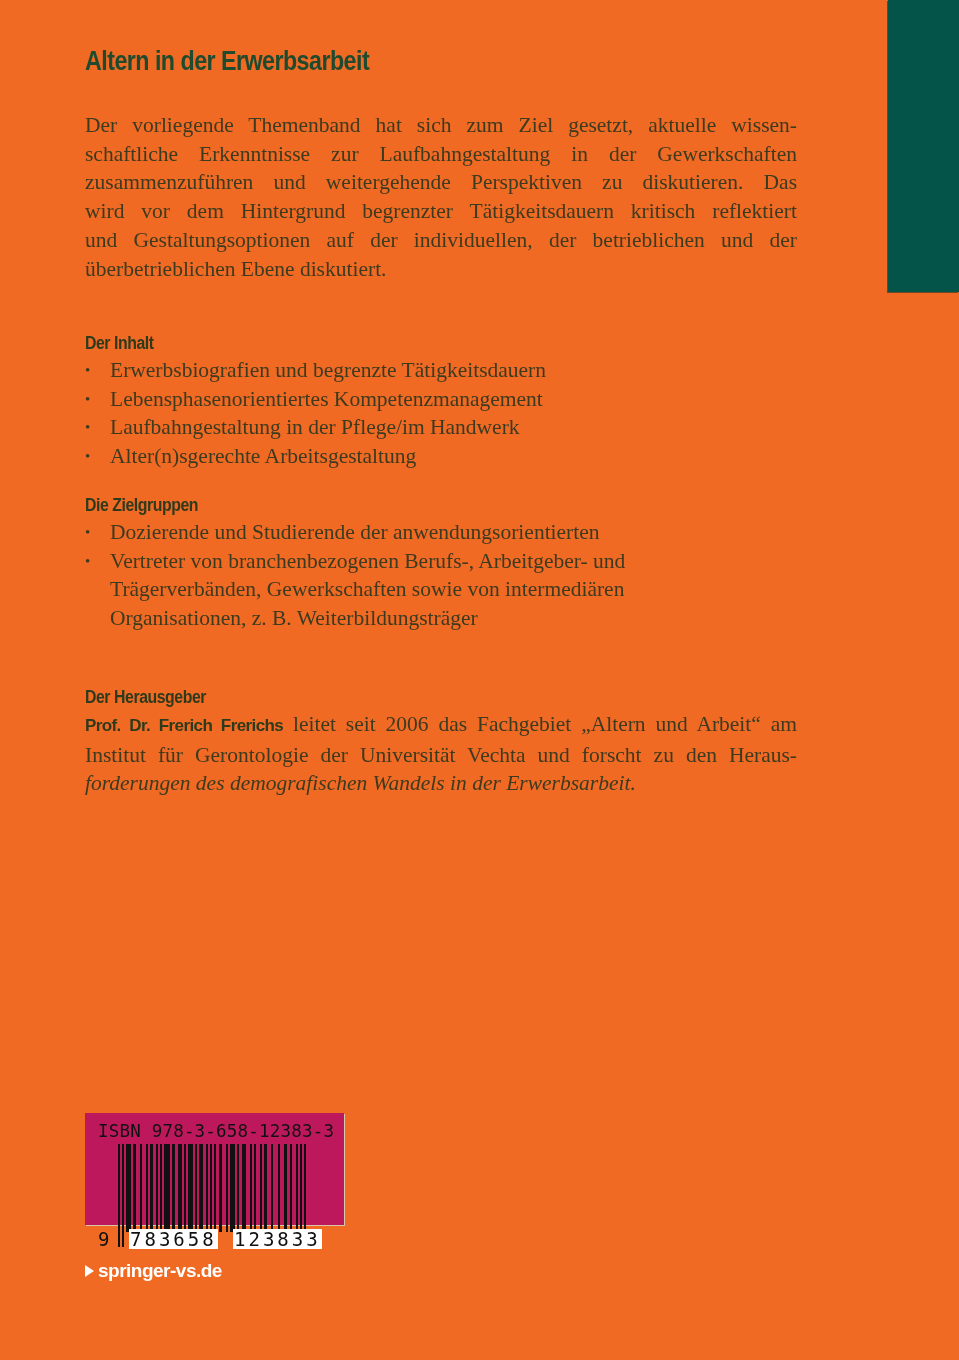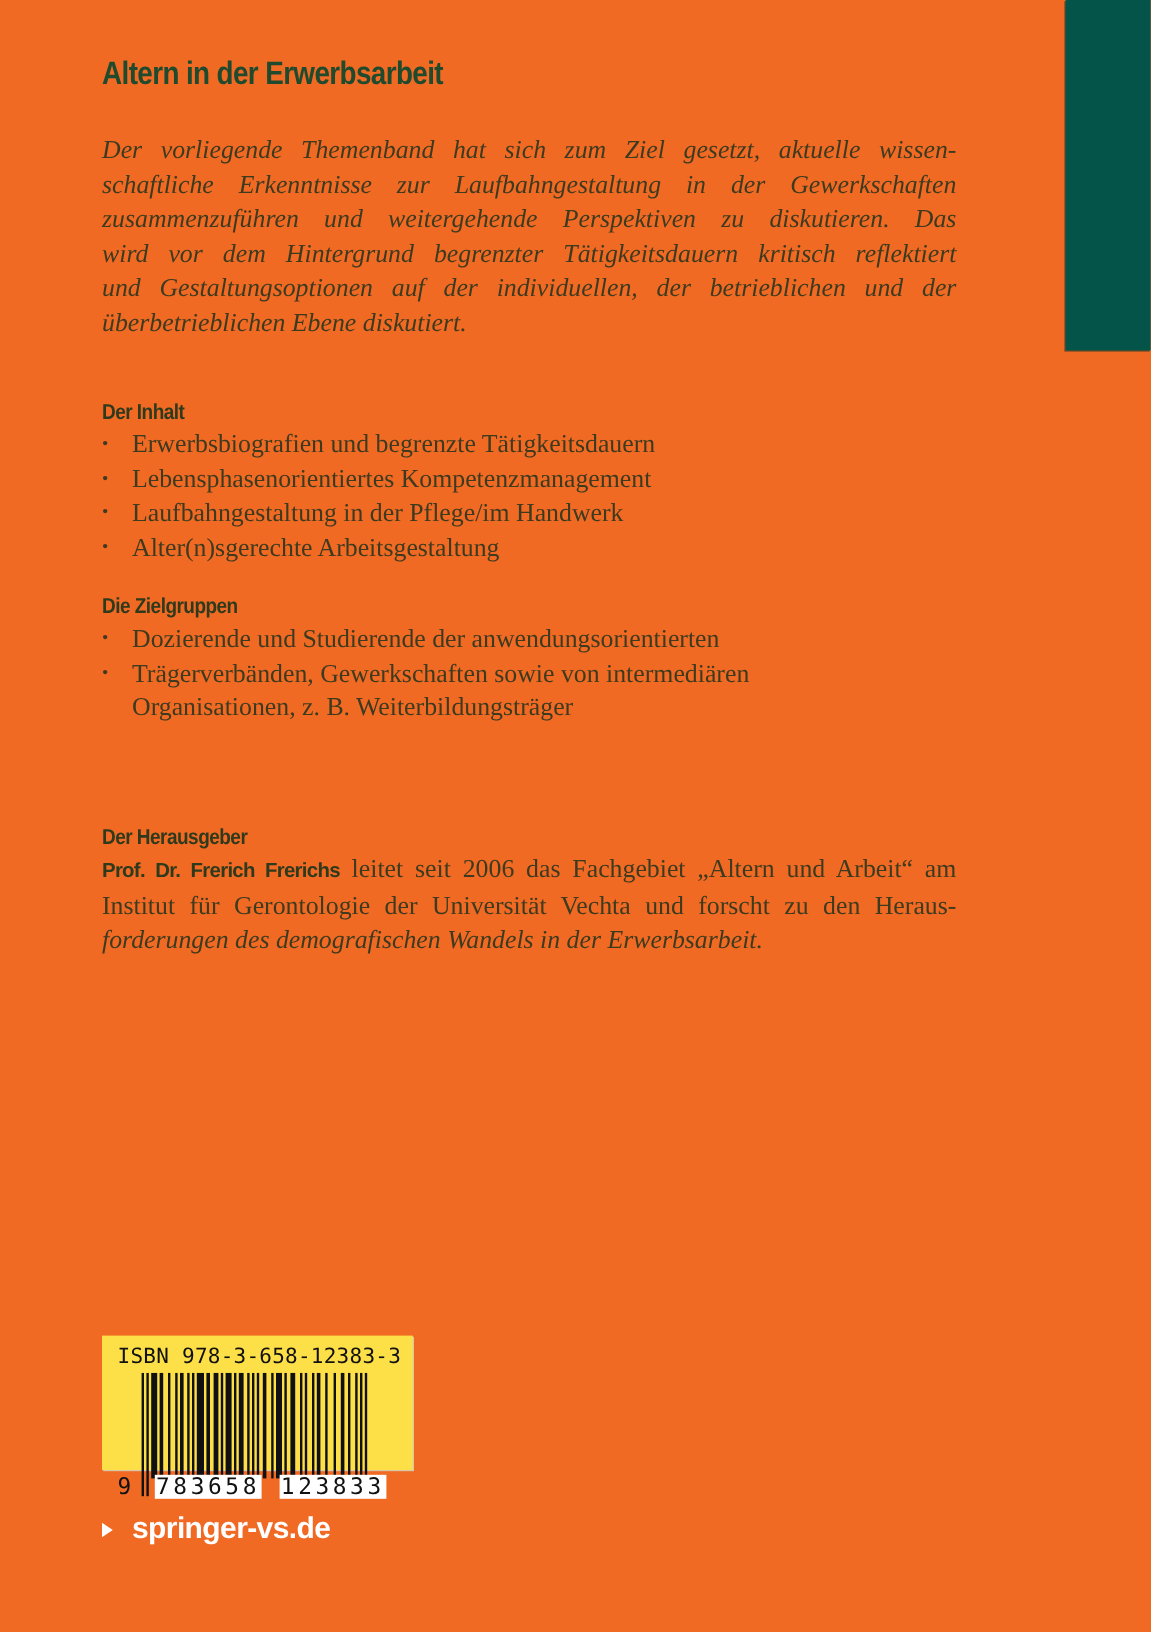--- a/index.html
+++ b/index.html
@@ -25,21 +25,20 @@
       transform: scaleX(0.86); transform-origin: left top;
       white-space: nowrap;
     }
     .intro {
       position: absolute; left: 85px; top: 111px;
       width: 712px;
       font-size: 21.5px; line-height: 28.7px;
       text-align: justify;
       hyphens: manual;
       margin: 0;
-      font-style: italic;
     }
     .intro .line { display: block; text-align: justify; text-align-last: justify; }
     .intro .line.last { text-align-last: left; }
     .section {
       position: absolute; left: 85px;
       width: 720px;
     }
     .section-heading {
       font-family: "Liberation Sans", "DejaVu Sans", sans-serif;
       font-weight: bold; font-size: 18px;
@@ -64,21 +63,21 @@
     .bio .line { display: block; text-align: justify; text-align-last: justify; white-space: nowrap; }
     .bio .line.last { text-align-last: left; font-style: italic; }
     .bio .name {
       font-family: "Liberation Sans", "DejaVu Sans", sans-serif;
       font-weight: bold; font-size: 17px;
       color: #2f3a1c; letter-spacing: -0.6px;
     }
     .barcode-box {
       position: absolute; left: 85px; top: 1113px;
       width: 259px; height: 112px;
-      background: #fde047;
+      background: #be185d;
       box-shadow: 1px 1px 0 #d9c8a8;
     }
     .isbn-text {
       position: absolute; left: 13px; top: 8px;
       font-family: "DejaVu Sans Mono", "Liberation Mono", monospace;
       font-size: 17.5px; color: #111;
       letter-spacing: 0.2px;
       white-space: nowrap;
     }
     .bars {
@@ -87,23 +86,23 @@
     }
     .digits {
       position: absolute; top: 116px;
       font-family: "DejaVu Sans Mono", "Liberation Mono", monospace;
       font-size: 19px; color: #111; background: #fff;
       line-height: 20px; letter-spacing: 3px; padding: 0 1px;
     }
     .website {
       position: absolute; left: 85px; top: 1260px;
       font-family: "Liberation Sans", "DejaVu Sans", sans-serif;
-      font-weight: bold; font-size: 25px;
+      font-weight: bold; font-size: 19px;
       color: #ffffff; letter-spacing: -0.5px;
-      display: flex; align-items: center; gap: 16px;
+      display: flex; align-items: center; gap: 4px;
     }
     .website .triangle {
       width: 0; height: 0;
       border-left: 9px solid #ffffff;
       border-top: 6px solid transparent;
       border-bottom: 6px solid transparent;
     }
   </style>
 </head>
 <body>
@@ -145,20 +144,21 @@
 
 <div class="section" style="top:493px;">
   <div class="section-heading">Die Zielgruppen</div>
   <ul class="bullets">
     <li>
       <span class="bullet">•</span>
       <span class="line">Dozierende und Studierende der anwendungsorientierten</span>
     </li>
     <li>
       <span class="bullet">•</span>
+      <span class="line">Vertreter von branchenbezogenen Berufs-, Arbeitgeber- und</span>
       <span class="line">Trägerverbänden, Gewerkschaften sowie von intermediären</span>
       <span class="line">Organisationen, z. B. Weiterbildungsträger</span>
     </li>
   </ul>
 </div>
 
 <div class="section" style="top:685px;">
   <div class="section-heading">Der Herausgeber</div>
   <div class="bio">
     <span class="line"><span class="name">Prof. Dr. Frerich Frerichs</span><span> leitet seit 2006 das Fachgebiet „Altern und Arbeit“ am</span></span>

